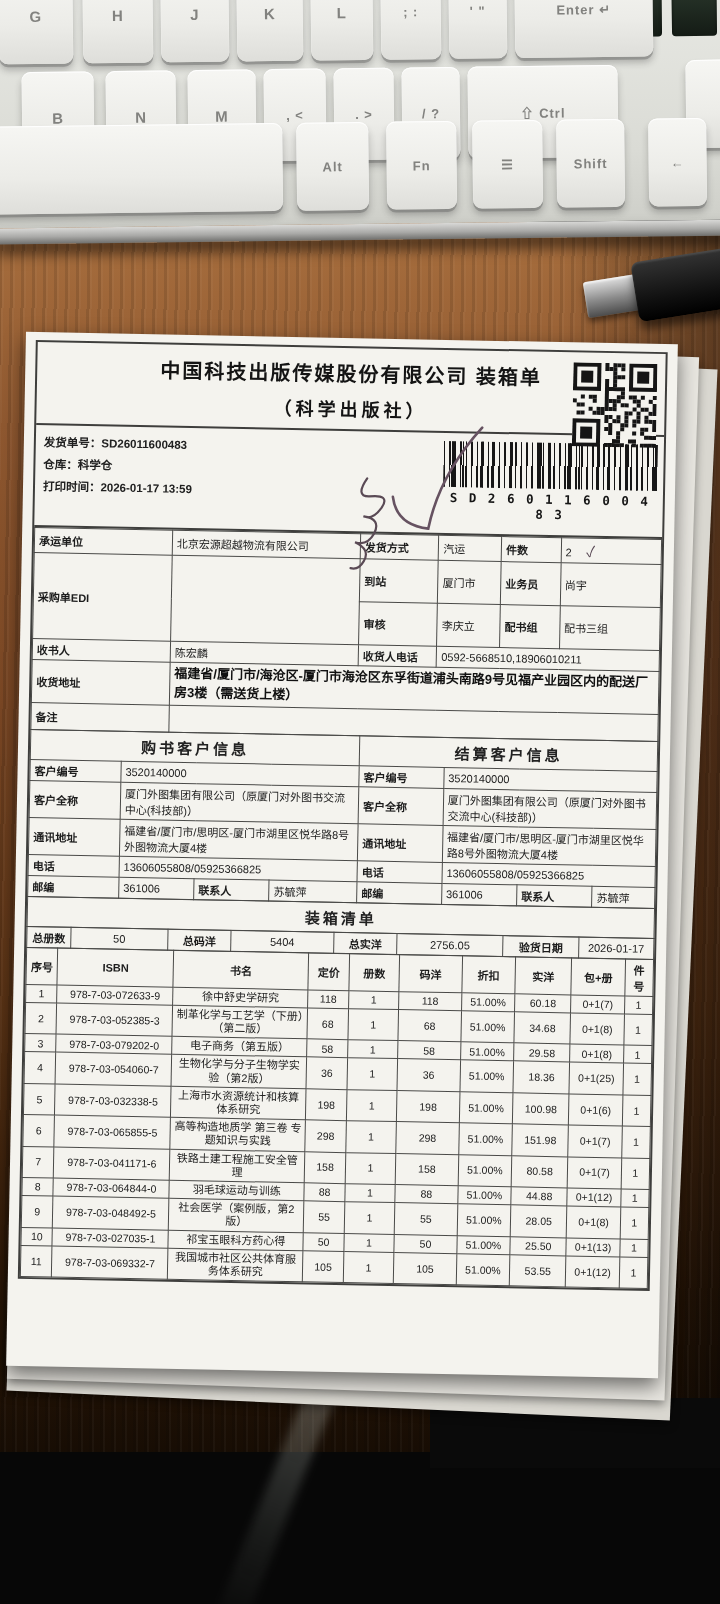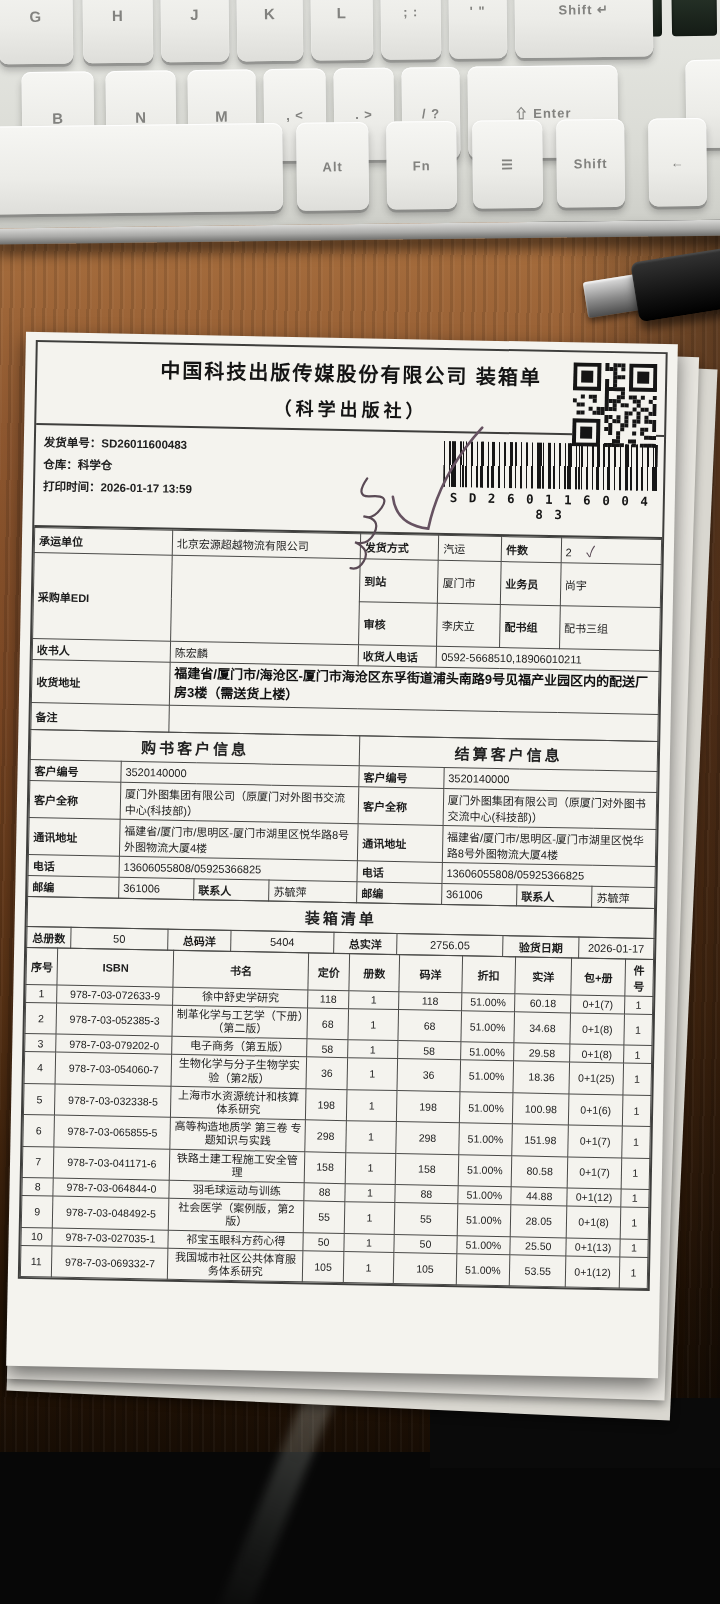--- a/index.html
+++ b/index.html
@@ -119,21 +119,21 @@
     <div class="key" style="left:318px;top:-24px;width:62px;height:96px">
         <span>L</span>
       </div>
     <div class="key small" style="left:388px;top:-24px;width:60px;height:96px">
         <span>; :</span>
       </div>
     <div class="key small" style="left:456px;top:-24px;width:58px;height:96px">
         <span>' "</span>
       </div>
     <div class="key small" style="left:522px;top:-24px;width:138px;height:96px">
-        <span>Shift ↵</span>
+        <span>Enter ↵</span>
       </div>
 
     <div class="key" style="left:28px;top:80px;width:72px;height:92px">
         <span>B</span>
       </div>
     <div class="key" style="left:112px;top:80px;width:70px;height:92px">
         <span>N</span>
       </div>
     <div class="key" style="left:194px;top:80px;width:68px;height:92px">
         <span>M</span>
@@ -141,21 +141,21 @@
     <div class="key small" style="left:270px;top:80px;width:62px;height:92px">
         <span>, &lt;</span>
       </div>
     <div class="key small" style="left:340px;top:80px;width:60px;height:92px">
         <span>. &gt;</span>
       </div>
     <div class="key small" style="left:408px;top:80px;width:58px;height:92px">
         <span>/ ?</span>
       </div>
     <div class="key small" style="left:474px;top:80px;width:150px;height:92px">
-        <span>⇧ Enter</span>
+        <span>⇧ Ctrl</span>
       </div>
     <div class="key" style="left:692px;top:76px;width:44px;height:88px"></div>
 
     <div class="key" style="left:-24px;top:134px;width:312px;height:88px">
         <span></span>
       </div>
     <div class="key small" style="left:302px;top:134px;width:72px;height:88px">
         <span>Alt</span>
       </div>
     <div class="key small" style="left:392px;top:134px;width:70px;height:88px">

